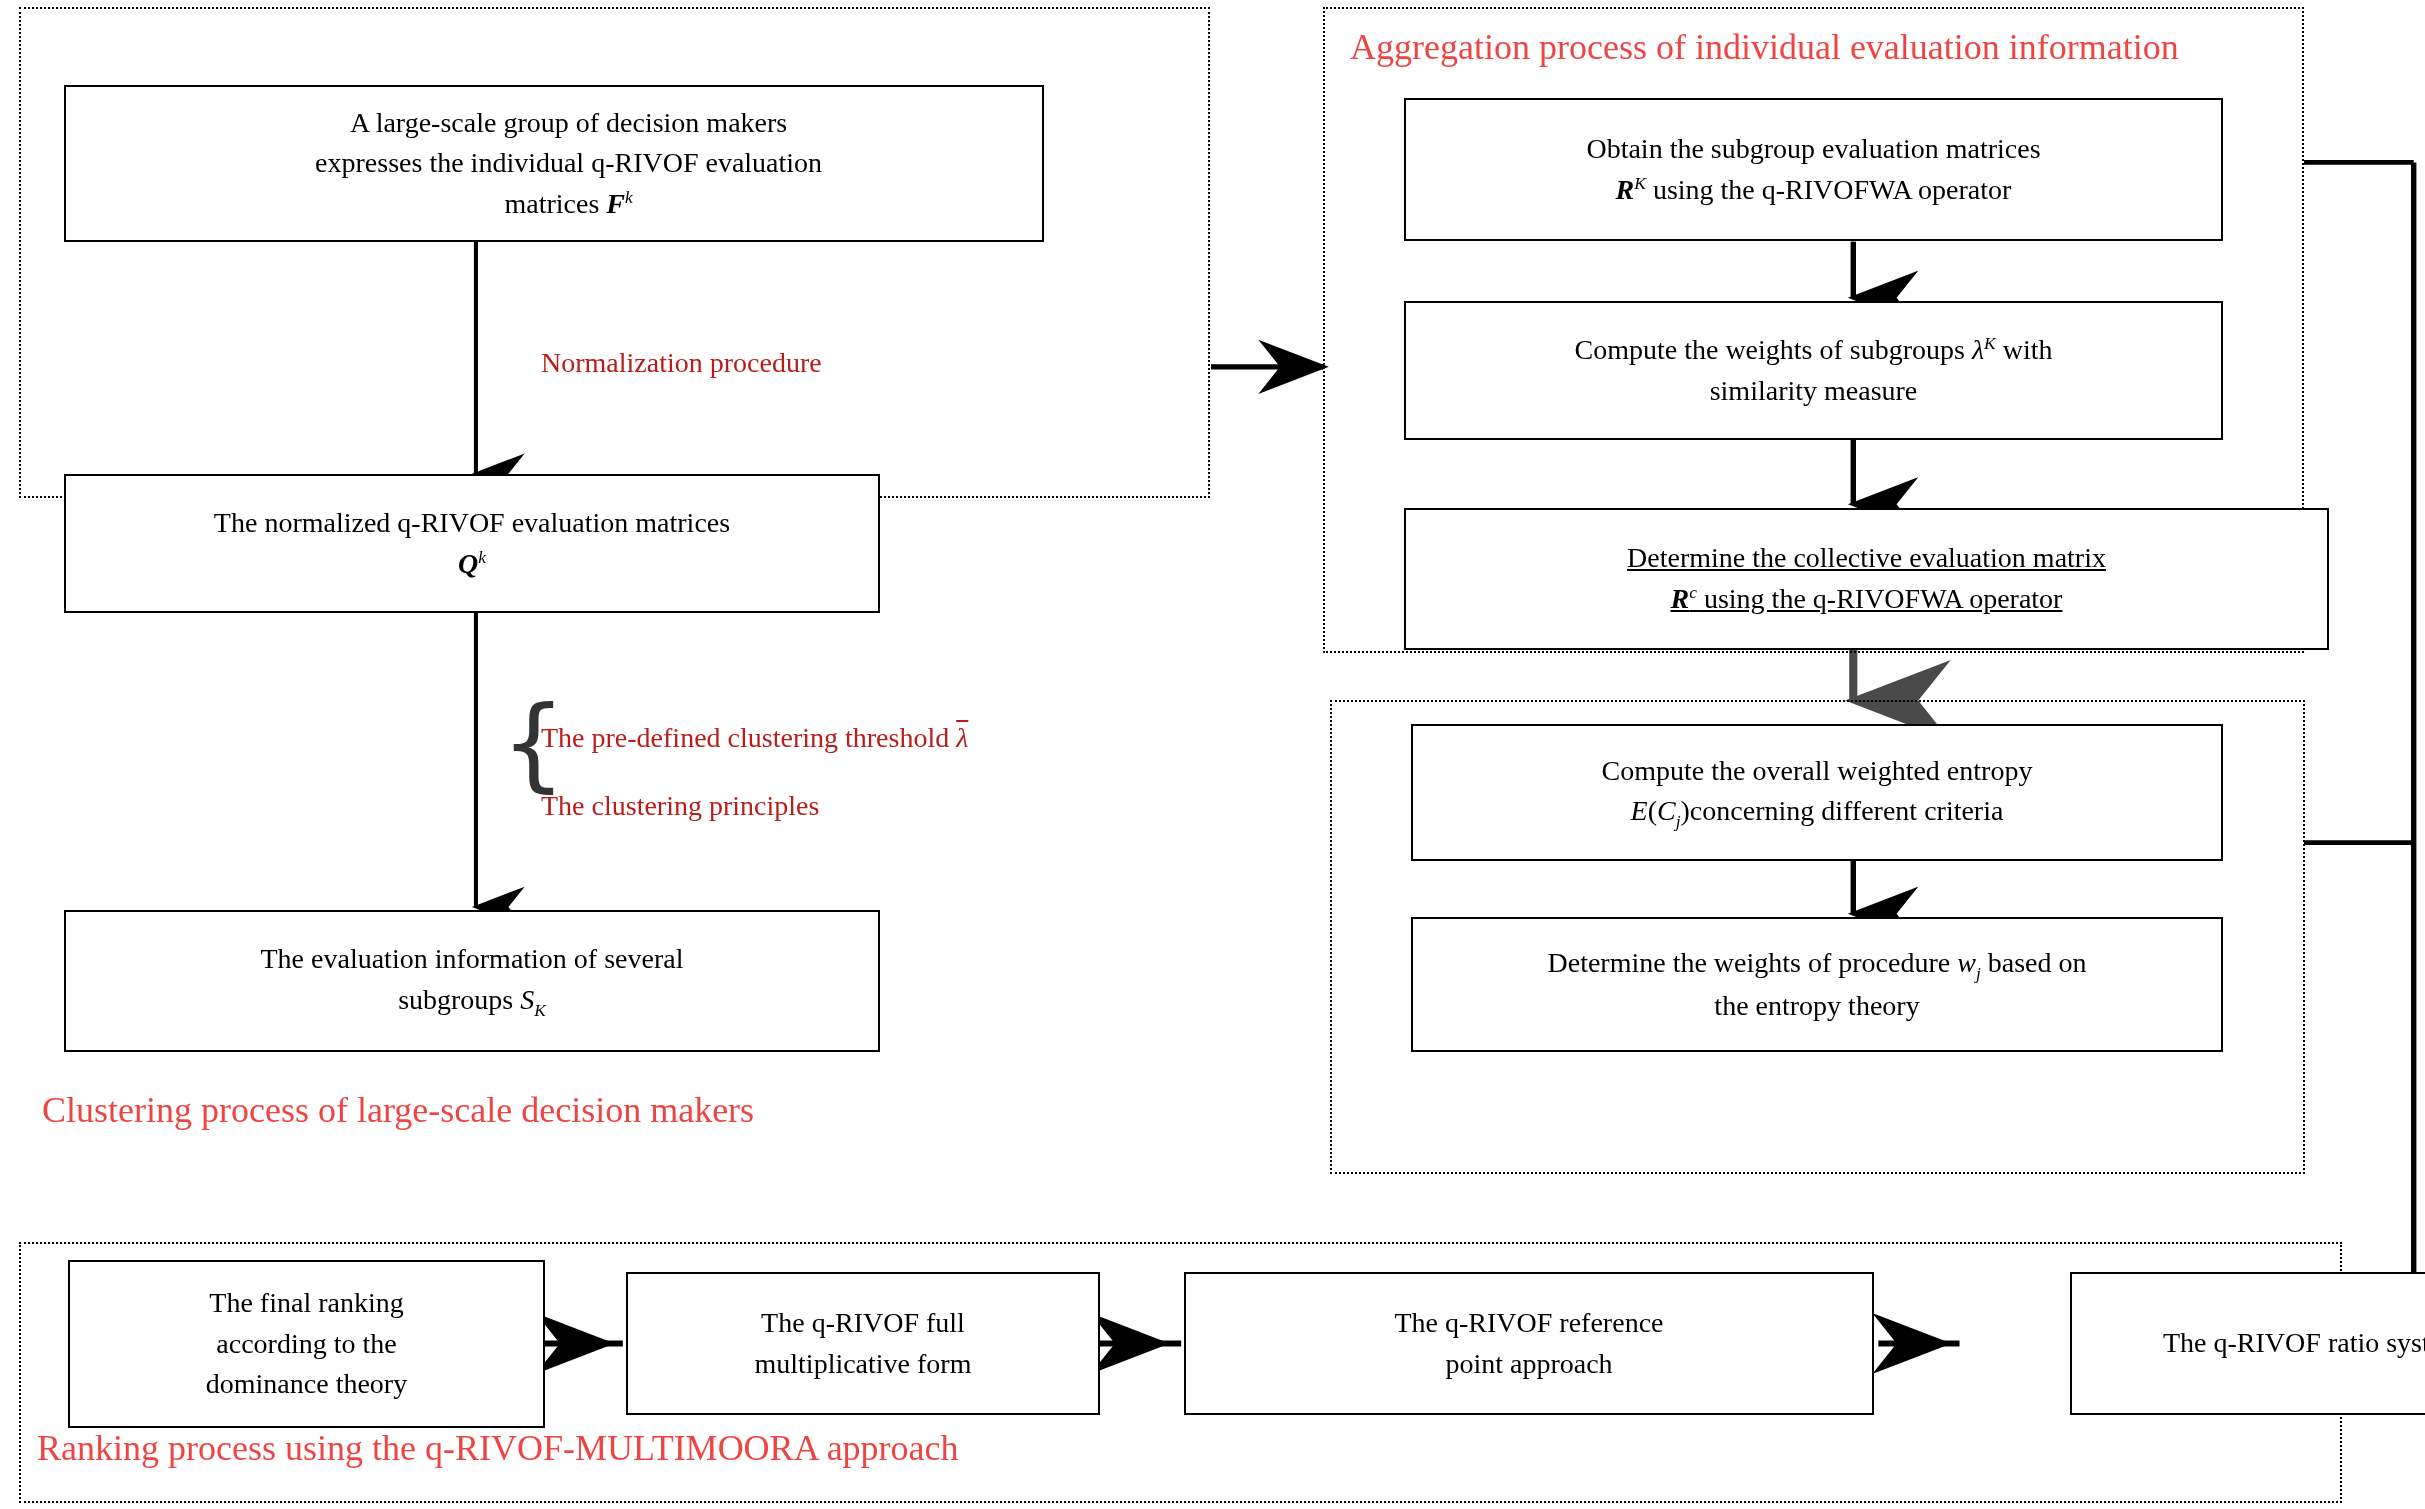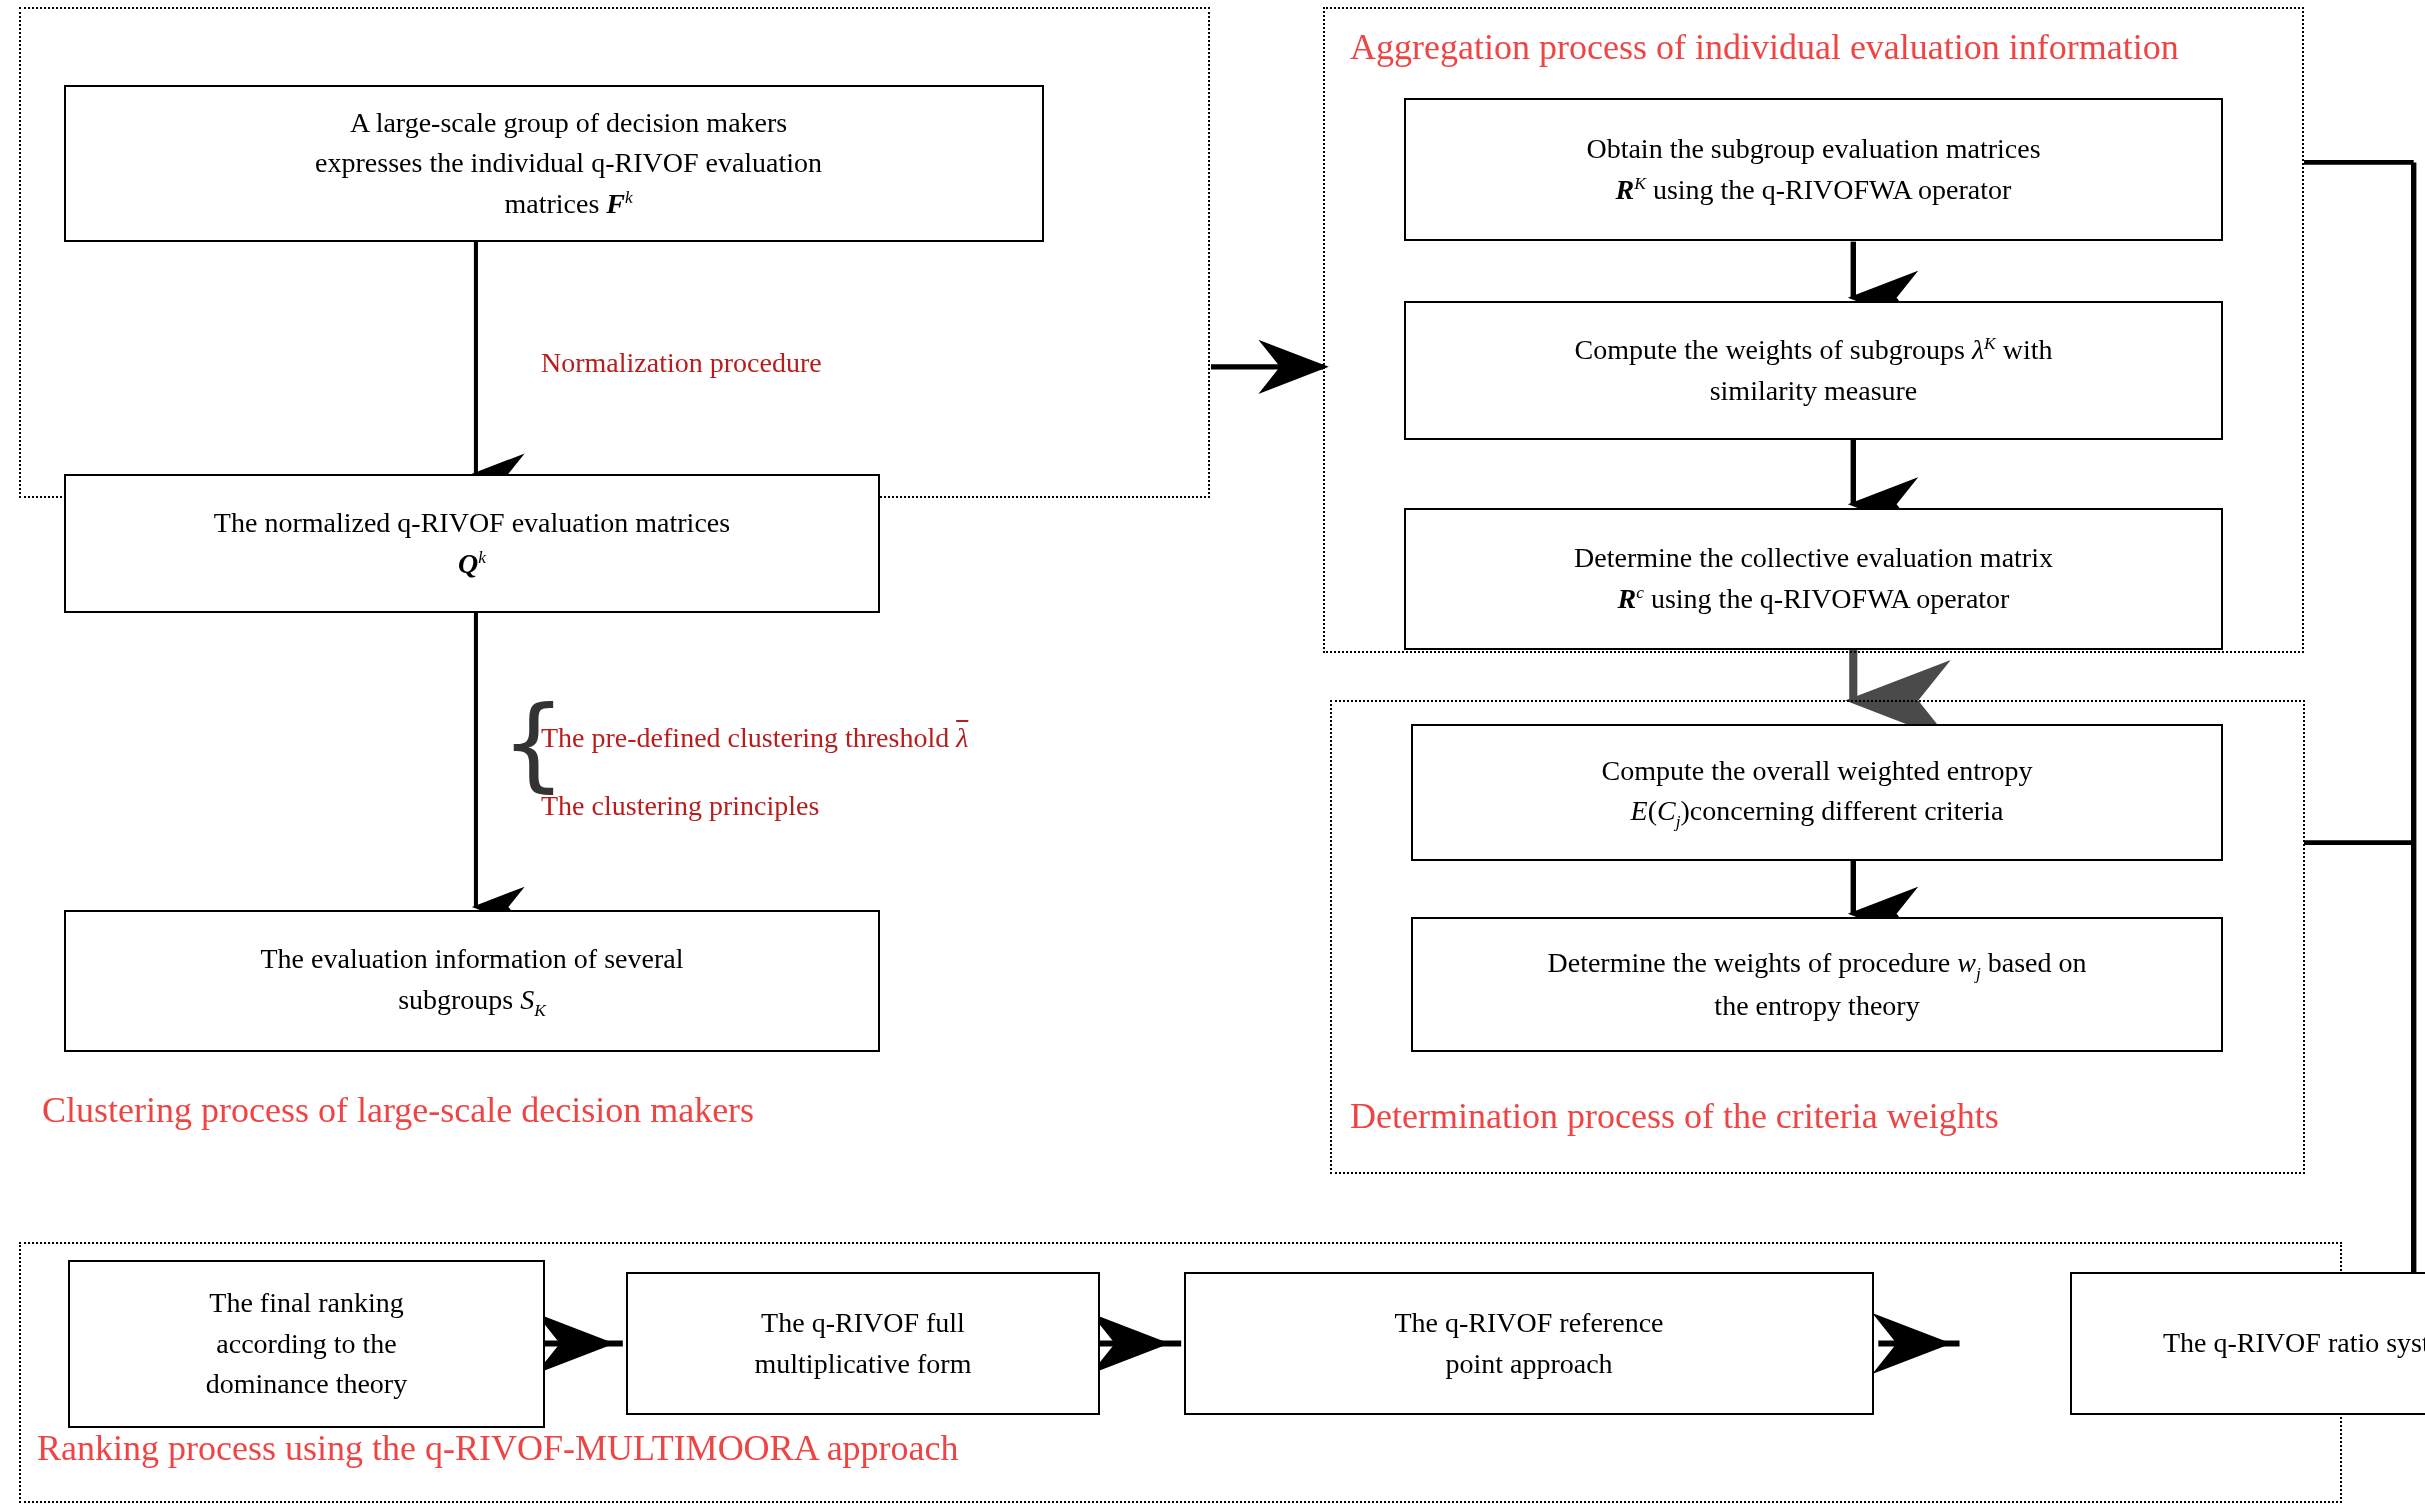--- a/index.html
+++ b/index.html
@@ -174,31 +174,30 @@
 
   <div class="box" style="left:1404px; top:301px; width:819px; height:139px;">
     <div class="inner">
       <div>
         <span>Compute the weights of subgroups </span><span class="mi"><span>λ</span><sup>K</sup></span><span> with</span>
       </div>
       <div>similarity measure</div>
     </div>
   </div>
 
-  <div class="box" style="left:1404px; top:508px; width:819px; height:142px;">
+  <div class="box" style="left:1404px; top:508px; width:925px; height:142px;text-decoration:underline;">
     <div class="inner">
       <div>Determine the collective evaluation matrix</div>
       <div>
         <span class="mb"><span>R</span><sup>c</sup></span><span> using the q-RIVOFWA operator</span>
       </div>
     </div>
   </div>
 
   <div class="group" style="left:1330px; top:700px; width:975px; height:474px;"></div>
-  <div class="group-label" style="left:1350px; top:1096px;">Determination process of the criteria weights</div>
 
   <div class="box" style="left:1411px; top:724px; width:812px; height:137px;">
     <div class="inner">
       <div>Compute the overall weighted entropy</div>
       <div>
         <span class="mi">E</span><span>(</span><span class="mi"><span>C</span><sub>j</sub></span><span>)</span><span>concerning different criteria</span>
       </div>
     </div>
   </div>
 

